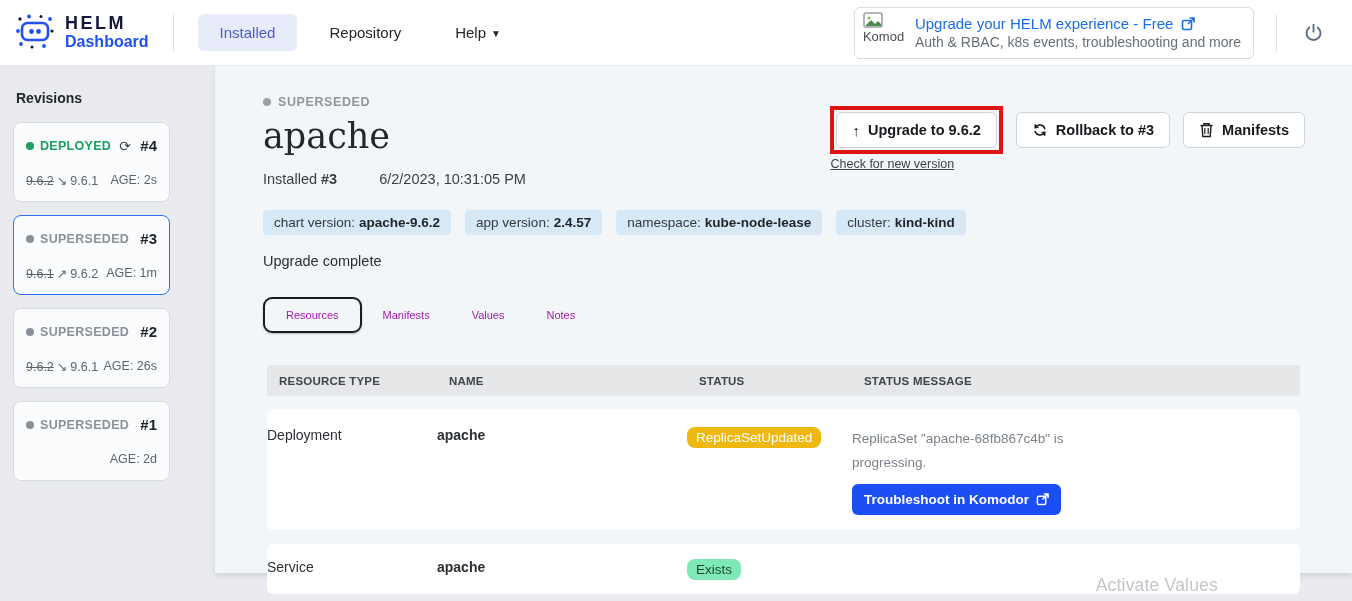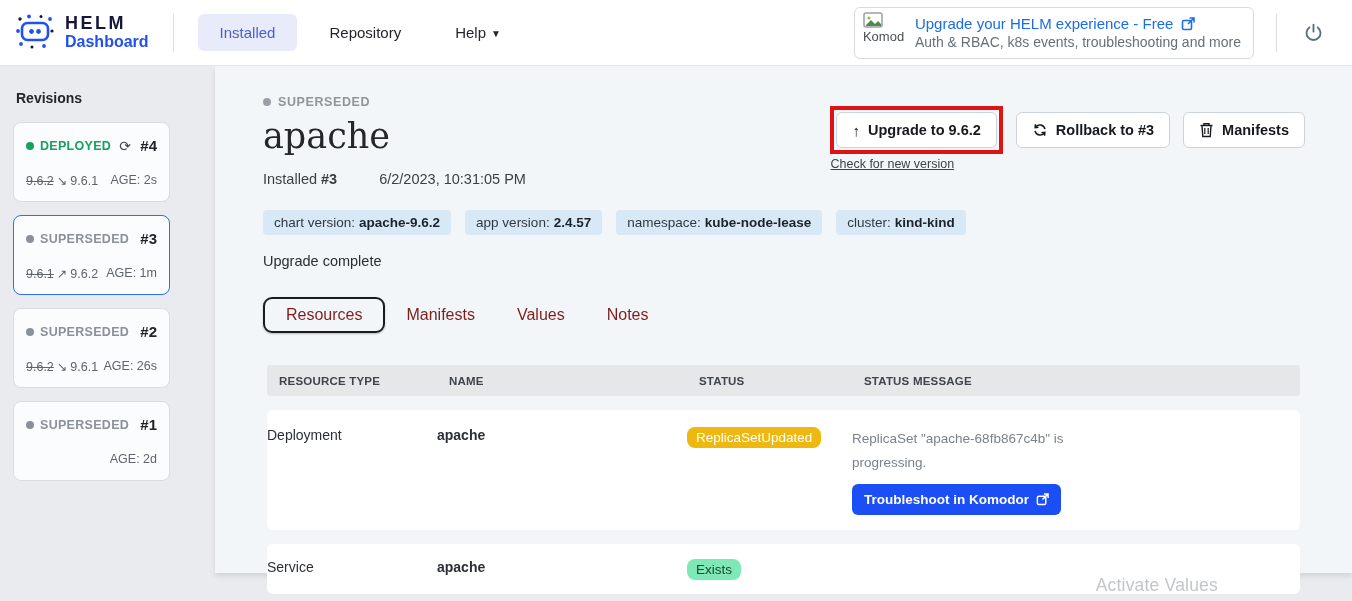--- a/index.html
+++ b/index.html
@@ -66,21 +66,21 @@
   .check-link { margin-top:3px; font-size:12.5px; color:#3e434a; text-decoration:underline; cursor:pointer; }
   .btn-row-align { margin-top:6px; }
   .btn .glyph { font-size:15px; font-weight:400; }
 
   .chips { margin-top:23px; display:flex; gap:14px; }
   .chip { background:#d7e8f7; border-radius:4px; padding:5px 11px; font-size:13.5px; color:#33383e; white-space:nowrap; }
   .chip b { color:#1f2329; margin-left:4px; }
   .note { margin-top:18px; font-size:14.5px; color:#2a2e33; }
 
   .tabs { margin-top:28px; display:flex; align-items:center; }
-  .tab { font-size:16px; color:#7f1d1d; padding:0 21px; cursor:pointer; }
+  .tab { font-size:11px; color:#a21caf; padding:0 21px; cursor:pointer; }
   .tab.active { border:2px solid #191c21; border-radius:9px; height:36px; display:flex; align-items:center;
                 padding:0 21px; box-shadow:0 1px 2px rgba(0,0,0,.25); }
 
   .table { margin-top:32px; width:1033px; margin-left:4px; }
   .tgrid { display:grid; grid-template-columns:170px 250px 165px 1fr; padding-left:12px; }
   .thead { background:#e6e7e9; border-radius:3px; height:31px; align-items:center; }
   .th { font-size:11.5px; font-weight:700; color:#3f444e; letter-spacing:.2px; }
   .trow { background:#ffffff; border-radius:6px; margin-top:14px; padding:17px 0 15px 0; align-items:start; }
   .td { font-size:14px; color:#2c3036; }
   .td.name { font-weight:700; }

